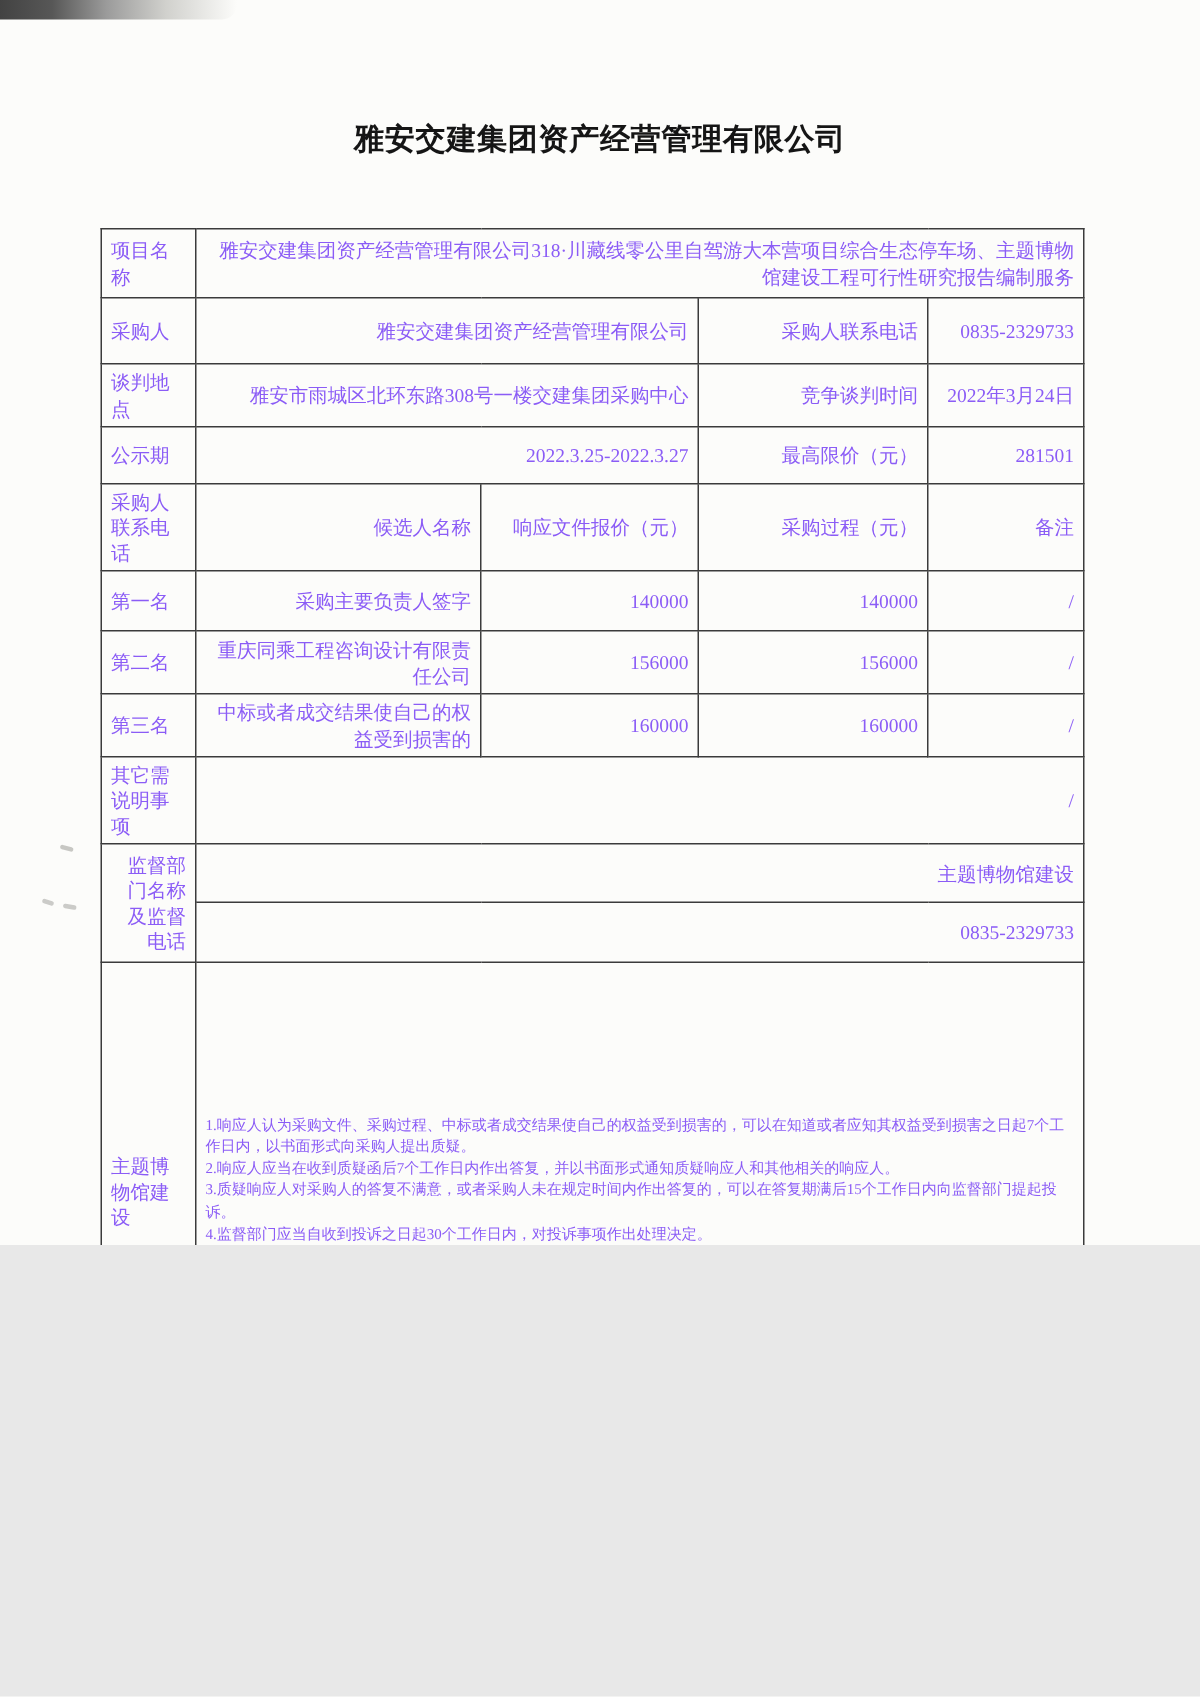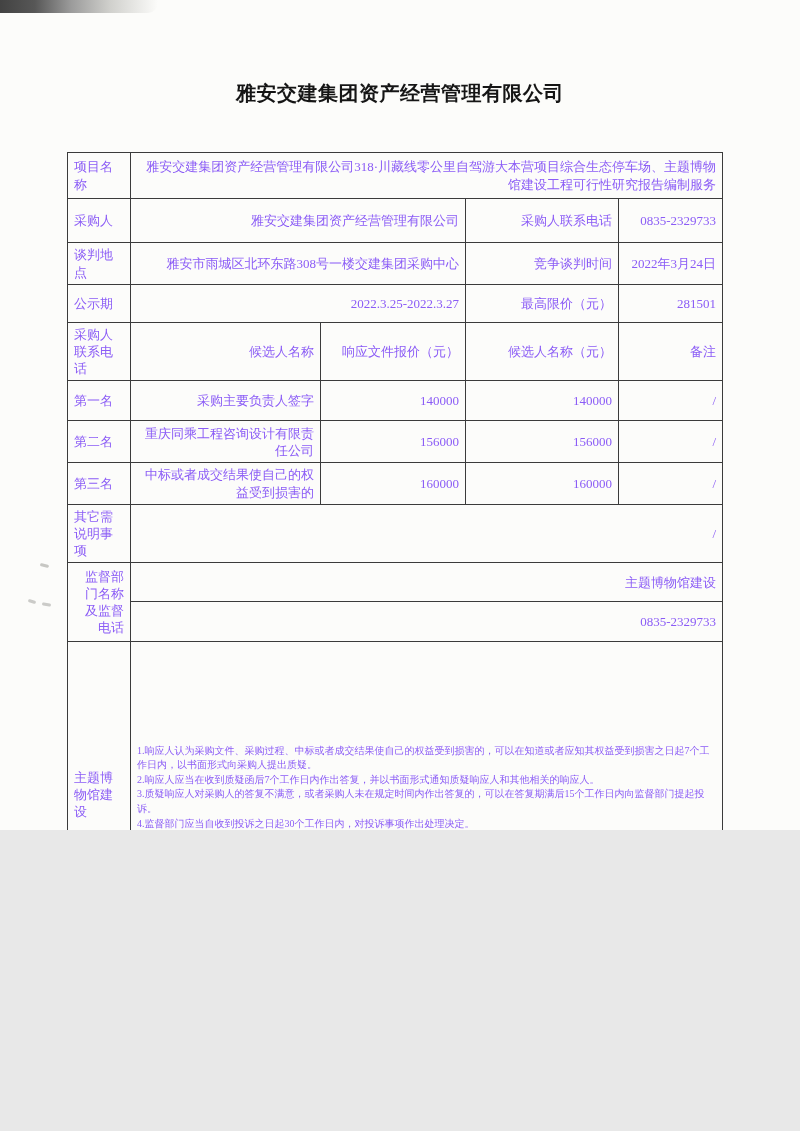--- a/index.html
+++ b/index.html
@@ -97,21 +97,21 @@
       <tr style="height:38px">
         <td class="lbl">公示期</td>
         <td class="val-l" colspan="2">2022.3.25-2022.3.27</td>
         <td class="val-c">最高限价（元）</td>
         <td class="val-c">281501</td>
       </tr>
       <tr style="height:36px">
         <td class="lbl">采购人联系电话</td>
         <td class="val-c">候选人名称</td>
         <td class="val-c">响应文件报价（元）</td>
-        <td class="val-c">候选人名称（元）</td>
+        <td class="val-c">采购过程（元）</td>
         <td class="val-c">备注</td>
       </tr>
       <tr style="height:40px">
         <td class="lbl">第一名</td>
         <td class="val-l">采购主要负责人签字</td>
         <td class="val-c">140000</td>
         <td class="val-c">140000</td>
         <td class="val-c">/</td>
       </tr>
       <tr style="height:42px">

